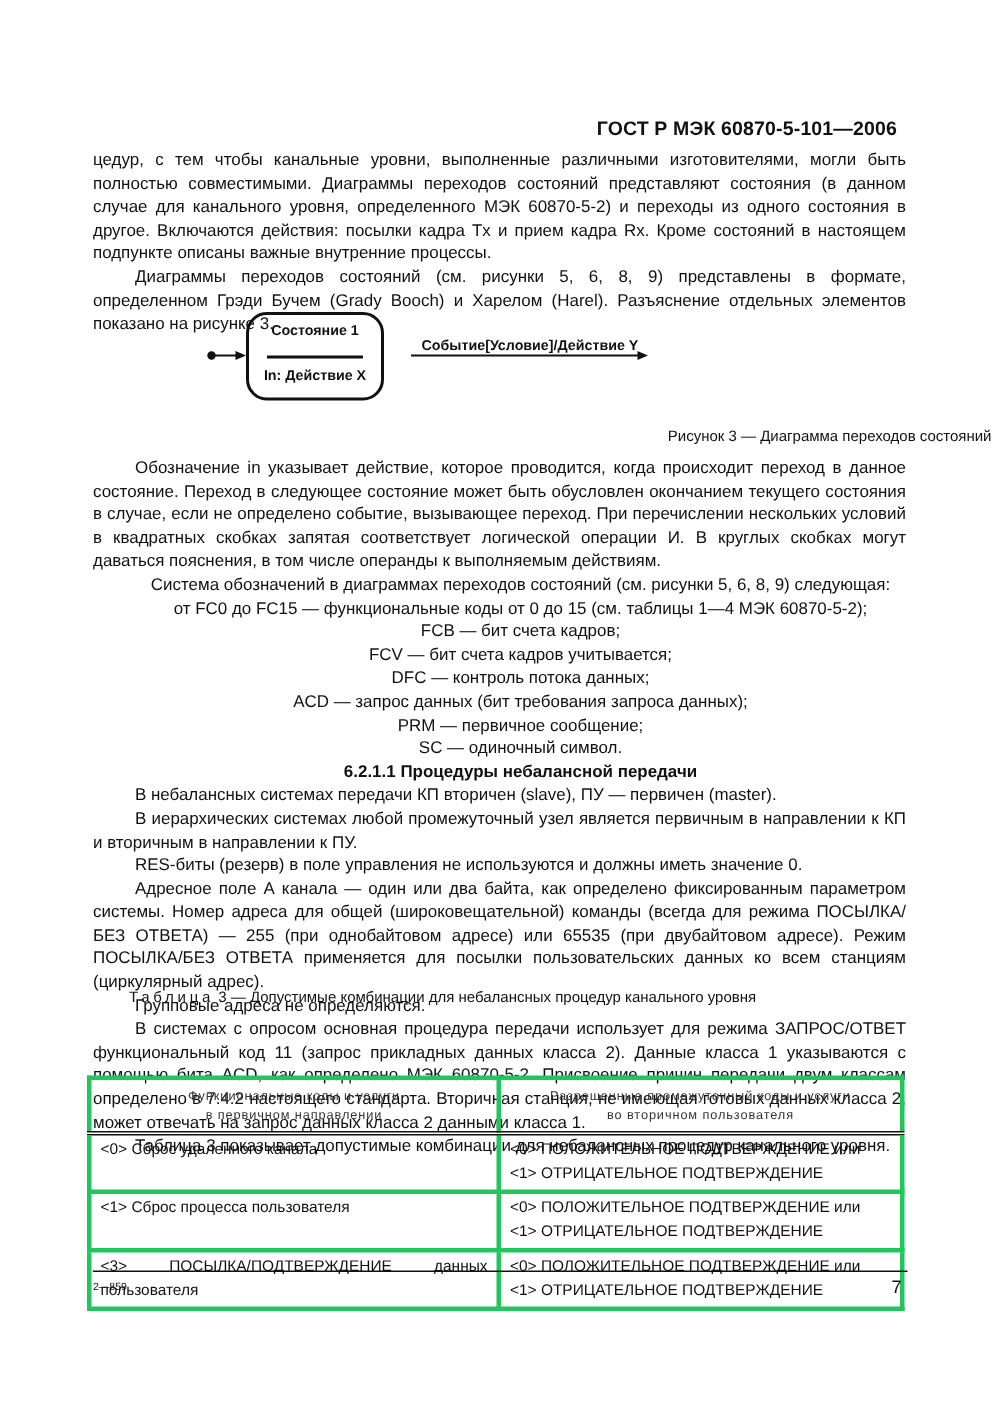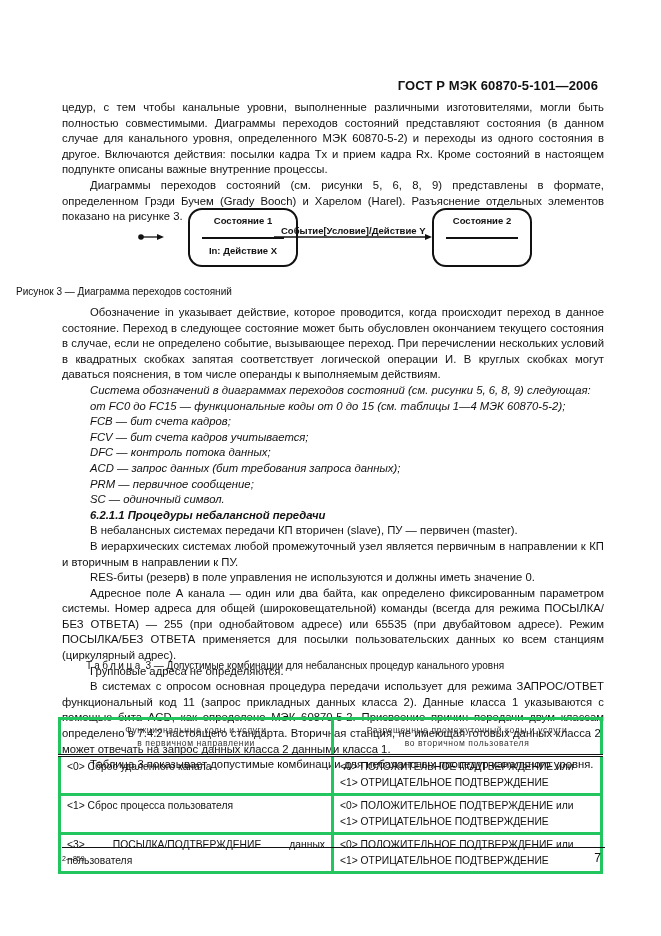--- a/index.html
+++ b/index.html
@@ -2,29 +2,29 @@
 <html><head>
 <meta charset="utf-8">
 <style>
   html, body { margin: 0; padding: 0; background: #ffffff; }
   body { width: 661px; height: 936px; position: relative; overflow: hidden;
          font-family: "Liberation Sans", sans-serif; color: #111; }
   .header-code { position: absolute; right: 63px; top: 78px; font-weight: bold; font-size: 13px; letter-spacing: 0.1px; }
   .text { position: absolute; left: 62px; width: 542px; font-size: 11.3px; line-height: 15.6px; text-align: justify; }
   .text p { margin: 0; }
   .indent { text-indent: 28px; }
-  .list-line { padding-left: 28px; text-align: left; font-style: italic; }
+  .list-line { padding-left: 28px; text-align: center; }
   .bold { font-weight: bold; }
   .diagram { position: absolute; left: 0; top: 200px; width: 661px; height: 80px; }
   .state-box { position: absolute; border: 2px solid #111; border-radius: 14px; height: 59px; box-sizing: border-box; }
   .state-title { position: absolute; top: 5px; left: 0; width: 100%; text-align: center; font-size: 9.5px; font-weight: bold; }
   .state-divider { position: absolute; left: 12px; right: 12px; top: 27px; height: 2px; background: #111; }
   .state-action { position: absolute; top: 35px; left: 0; width: 100%; text-align: center; font-size: 9.5px; font-weight: bold; }
   .transition-label { position: absolute; font-size: 9.5px; font-weight: bold; }
-  .caption { position: absolute; top: 286px; left: 16px; width: 592px; text-align: left; font-size: 10px; }
+  .caption { position: absolute; top: 286px; left: 0; width: 661px; text-align: right; font-size: 10px; }
   .table-caption { position: absolute; left: 58px; top: 660px; font-size: 10px; margin-left: 28px; }
   .table-caption .spaced { letter-spacing: 2.5px; }
   .table { position: absolute; left: 58px; top: 717px; width: 545px; border-collapse: collapse; font-size: 10.3px; }
   .table td, .table th { border: 3px solid #22c55e; padding: 2px 6px; vertical-align: top; line-height: 16px; }
   .table th { font-weight: normal; font-size: 8.5px; letter-spacing: 0.6px; text-align: center; line-height: 13px; padding: 4px 6px; color: #333; }
   .table thead tr { border-bottom: 3px double #111; }
   .col1 { width: 258px; }
   .rule { position: absolute; left: 62px; width: 543px; top: 847px; height: 1px; background: #111; }
   .footer-left { position: absolute; left: 62px; top: 855px; font-size: 7px; }
   .footer-right { position: absolute; right: 60px; top: 851px; font-size: 12px; }
@@ -40,30 +40,26 @@
 </div>
 
 <div class="diagram">
   <svg width="661" height="80" style="position:absolute;left:0;top:0;">
     <circle cx="141" cy="37" r="2.8" fill="#111"></circle>
     <line x1="141" y1="37" x2="160" y2="37" stroke="#111" stroke-width="1.3"></line>
     <polygon points="157,34 164,37 157,40" fill="#111"></polygon>
     <line x1="274" y1="37" x2="428" y2="37" stroke="#111" stroke-width="1.3"></line>
     <polygon points="425,34 432,37 425,40" fill="#111"></polygon>
   </svg>
-  <div class="state-box" style="left:164px;top:8px;width:110px;margin-left:24px;">
+  <div class="state-box" style="left:164px;top:8px;width:92px;">
     <div class="state-title">Состояние 1</div>
     <div class="state-divider"></div>
     <div class="state-action">In: Действие X</div>
   </div>
   <div class="transition-label" style="left:281px;top:25px;">Событие[Условие]/Действие Y</div>
-  <div class="state-box" style="left:432px;top:8px;width:100px;">
-    <div class="state-title">Состояние 2</div>
-    <div class="state-divider"></div>
-  </div>
 </div>
 
 <div class="caption">Рисунок 3 — Диаграмма переходов состояний</div>
 
 <div class="text" style="top:305px;">
   <p class="indent">Обозначение in указывает действие, которое проводится, когда происходит переход в данное состояние. Переход в следующее состояние может быть обусловлен окончанием текущего состояния в случае, если не определено событие, вызывающее переход. При перечислении нескольких условий в квадратных скобках запятая соответствует логической операции И. В круглых скобках могут даваться пояснения, в том числе операнды к выполняемым действиям.</p>
   <p class="list-line">Система обозначений в диаграммах переходов состояний (см. рисунки 5, 6, 8, 9) следующая:</p>
   <p class="list-line">от FC0 до FC15 — функциональные коды от 0 до 15 (см. таблицы 1—4 МЭК 60870-5-2);</p>
   <p class="list-line">FCB — бит счета кадров;</p>
   <p class="list-line">FCV — бит счета кадров учитывается;</p>

